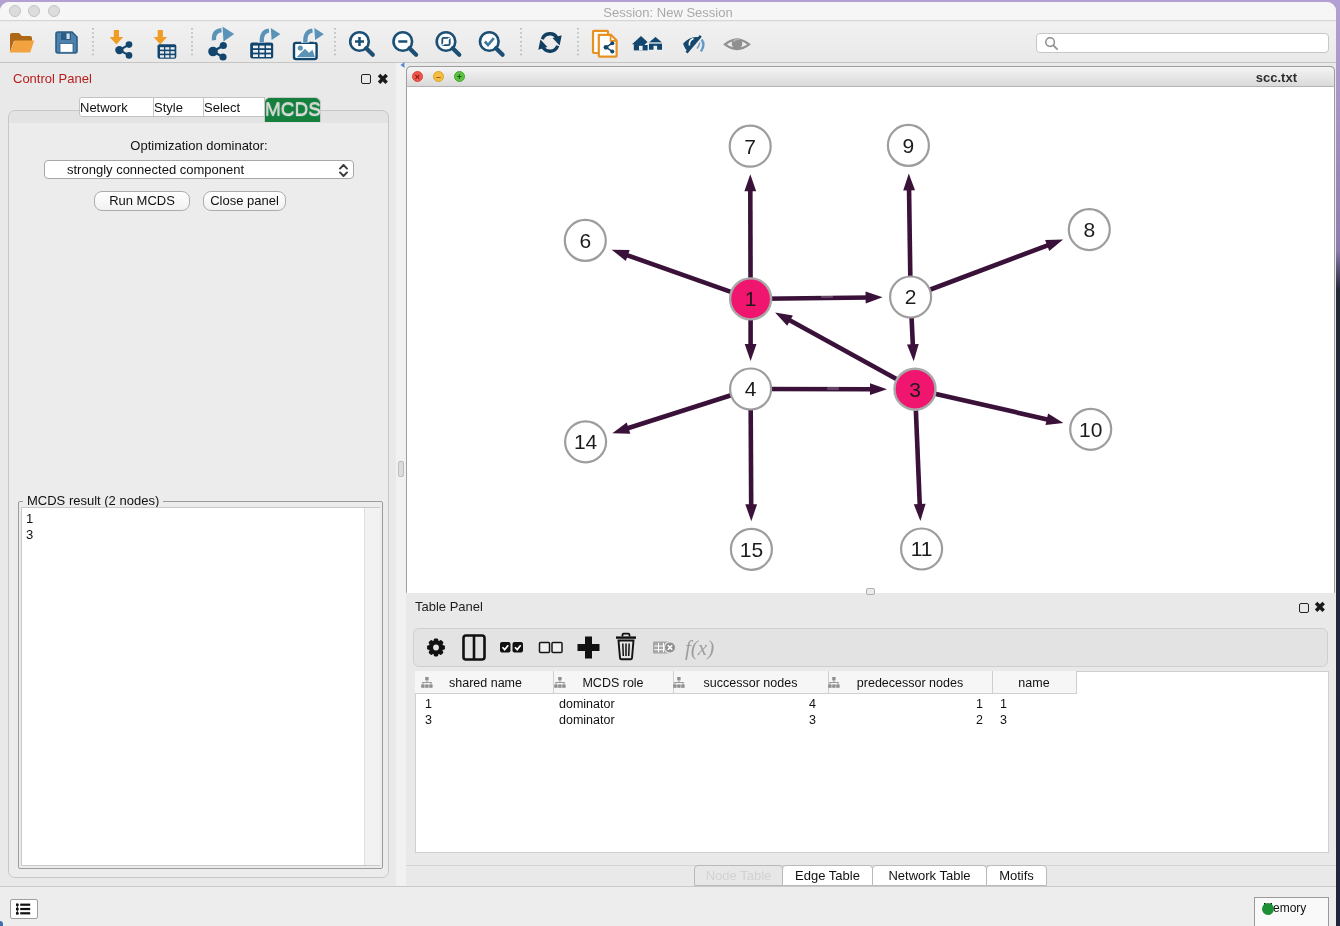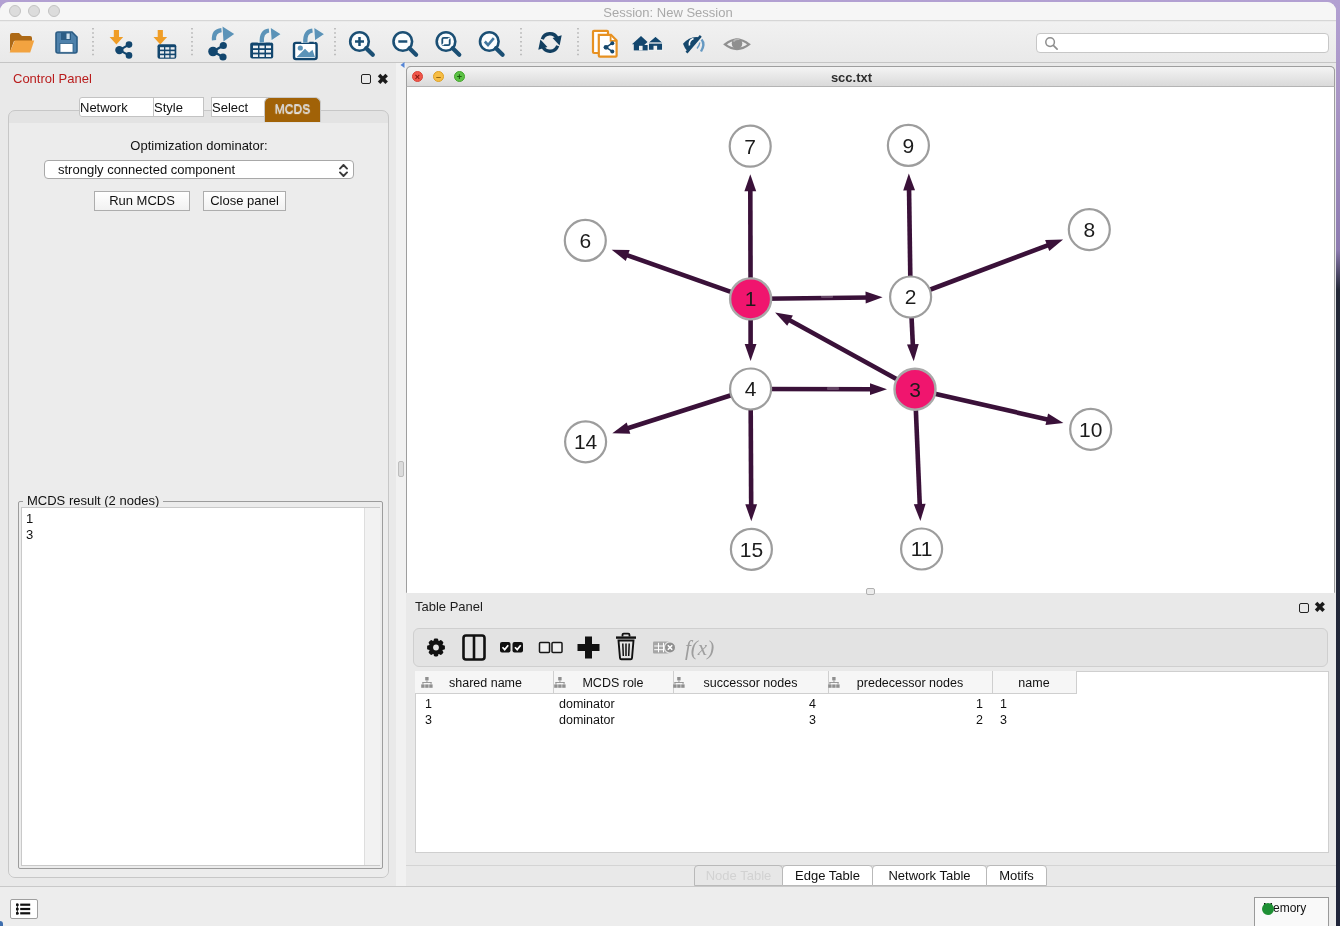--- a/index.html
+++ b/index.html
@@ -9,40 +9,40 @@
 .titlebar{left:0;top:2px;width:1336px;height:19px;background:#f6f6f6;border-radius:9px 9px 0 0;border-bottom:1px solid #d6d6d6}
 .tl{width:12px;height:12px;border-radius:50%;background:#dcdcdc;border:1px solid #c3c3c3;top:5px}
 .wtitle{top:5px;left:0;width:1336px;text-align:center;font-size:13px;color:#a9a9a9}
 .toolbar{left:0;top:22px;width:1336px;height:41px;background:linear-gradient(#f1f1f1,#e9e9e9);border-bottom:1px solid #c5c5c5}
 .search{left:1036px;top:33px;width:293px;height:20px;background:#fff;border:1px solid #c7c7c7;border-radius:4px}
 .mainbg{left:0;top:63px;width:1336px;height:823px;background:#e9e9e9}
 .cphead{left:13px;top:71px;font-size:13px;color:#b91c1c}
 .floatbtn{width:10px;height:10px;border:1.6px solid #222;border-radius:2px;background:transparent}
 .xbtn{font-size:14px;font-weight:bold;color:#1a1a1a;line-height:12px}
 .tab{top:97px;height:20px;background:#fff;border:1px solid #c3c3c3;font-size:13px;color:#111;text-align:left;line-height:19px}
-.tabsel{top:97px;height:25px;background:#a16207;border:1px solid #c9c9c9;border-bottom:none;border-radius:6px 6px 0 0;font-size:12px;color:#d2d2d2;text-shadow:0 1px 1px #fff;text-align:center;line-height:22px}
+.tabsel{top:97px;height:25px;background:#15803d;border:1px solid #c9c9c9;border-bottom:none;border-radius:6px 6px 0 0;font-size:19px;color:#d2d2d2;text-shadow:0 1px 1px #fff;text-align:center;line-height:22px}
 .tabpanel{left:8px;top:110px;width:381px;height:768px;background:#e3e3e3;border:1px solid #c7c7c7;border-radius:7px}
 .tabinner{left:9px;top:123px;width:379px;height:754px;background:#ececec;border-radius:0 0 6px 6px}
 .optlabel{left:0px;top:138px;width:398px;text-align:center;font-size:13px;color:#111}
-.combo{left:44px;top:160px;width:310px;height:19px;background:#fff;border:1px solid #a8a8a8;border-radius:4px;font-size:13px;color:#111;line-height:17px;padding-left:13px}
-.btn{top:191px;height:20px;background:linear-gradient(#fff,#f1f1f1);border:1px solid #adadad;border-radius:0;font-size:13px;color:#111;text-align:center;line-height:18px}
+.combo{left:44px;top:160px;width:310px;height:19px;background:#fff;border:1px solid #a8a8a8;border-radius:4px;font-size:13px;color:#111;line-height:17px;padding-left:22px}
+.btn{top:191px;height:20px;background:linear-gradient(#fff,#f1f1f1);border:1px solid #adadad;border-radius:8px;font-size:13px;color:#111;text-align:center;line-height:18px}
 .groupbox{left:18px;top:501px;width:365px;height:368px;border:1px solid #9c9c9c;border-radius:2px}
 .grouplabel{left:23px;top:493px;font-size:13px;color:#111;background:#ececec;padding:0 4px}
 .resultarea{left:21px;top:507px;width:359px;height:359px;background:#fff;border:1px solid #c9c9c9;font-size:13px;color:#111;line-height:16px;padding:3px 0 0 4px}
 .vscroll{left:364px;top:508px;width:16px;height:357px;background:#f2f2f2;border-left:1px solid #dedede}
 .statusline{left:0;top:886px;width:1336px;height:1px;background:#c9c9c9}
 .statusbar{left:0;top:887px;width:1336px;height:39px;background:#ededed}
 .stbtn{left:10px;top:899px;width:28px;height:20px;background:#fff;border:1px solid #9f9f9f;border-radius:2px}
 .membtn{left:1254px;top:897px;width:75px;height:32px;background:#f9f9f9;border:1px solid #9a9a9a;font-size:12px;color:#111;line-height:21px;text-align:left;padding-left:8px}
 .memdot{left:1261.5px;top:902.5px;width:12.5px;height:12.5px;border-radius:50%;background:#1e8f34;border:none}
 .gutter{left:396px;top:63px;width:10px;height:823px;background:#f1f1f1}
 .netwin{left:406px;top:66px;width:929px;height:527px;border:1px solid #9e9e9e;border-radius:5px 5px 0 0;background:#fff}
 .nettitle{left:406px;top:66px;width:929px;height:21px;background:linear-gradient(#f4f4f4,#dadada);border:1px solid #9e9e9e;border-bottom:1px solid #b4b4b4;border-radius:5px 5px 0 0}
 .ntl{width:11px;height:11px;border-radius:50%;top:71px;font-size:9px;line-height:10px;text-align:center;font-weight:bold}
-.nettext{top:70px;left:406px;width:891px;text-align:center;font-size:13px;font-weight:bold;color:#2e2e2e}
+.nettext{top:70px;left:406px;width:891px;text-align:right;font-size:13px;font-weight:bold;color:#2e2e2e}
 .canvas{left:407px;top:87px;width:927px;height:506px;background:#fff}
 .canvashandle{left:866px;top:588px;width:9px;height:7px;background:#ececec;border:1px solid #b0b0b0;border-radius:2px}
 .tphead{left:415px;top:599px;font-size:13px;color:#1e1e1e}
 .ttoolbar{left:413px;top:628px;width:915px;height:39px;background:#e3e3e3;border:1px solid #cfcfcf;border-radius:6px}
 .tablewhite{left:415px;top:671px;width:914px;height:182px;background:#fff;border:1px solid #cfcfcf}
 .thead{left:415px;top:671px;width:662px;height:23px;background:#f6f6f6;border-bottom:1px solid #cfcfcf}
 .hcell{top:676px;font-size:12.5px;color:#111;text-align:center}
 .hsep{top:671px;width:1px;height:23px;background:#cfcfcf}
 .trow{font-size:12.5px;color:#111}
 .btab{top:865px;height:21px;background:#fff;border:1px solid #b9b9b9;border-radius:4px 4px 0 0;font-size:13px;color:#111;text-align:center;line-height:20px}
@@ -201,21 +201,21 @@
     <line x1="10" y1="10" x2="14" y2="14" stroke="#8e8e8e" stroke-width="1.8" stroke-linecap="round"></line>
   </svg>
 <div class="abs mainbg"></div>
 <div class="abs cphead">Control Panel</div>
 <div class="abs floatbtn" style="left:361px;top:74px"></div>
 <div class="abs xbtn" style="left:377px;top:73px">✖</div>
 <div class="abs tabpanel"></div>
 <div class="abs tabinner"></div>
 <div class="abs tab" style="left:79px;width:75px;border-radius:3px 0 0 3px">Network</div>
 <div class="abs tab" style="left:153px;width:51px">Style</div>
-<div class="abs tab" style="left:211px;width:62px">Select</div>
+<div class="abs tab" style="left:203px;width:62px">Select</div>
 <div class="abs tabsel" style="left:264px;width:57px">MCDS</div>
 <div class="abs optlabel">Optimization dominator:</div>
 <div class="abs combo">strongly connected component
 <svg class="abs" style="right:4px;top:2.5px" width="11" height="13" viewBox="0 0 11 13">
       <path d="M2,4.6 L5.5,1 L9,4.6 M2,8.4 L5.5,12 L9,8.4" stroke="#3a3a3a" stroke-width="1.9" fill="none" stroke-linecap="round" stroke-linejoin="round"></path>
     </svg>
 </div>
 <div class="abs btn" style="left:94px;width:96px">Run MCDS</div>
 <div class="abs btn" style="left:203px;width:83px">Close panel</div>
 <div class="abs groupbox"></div>

